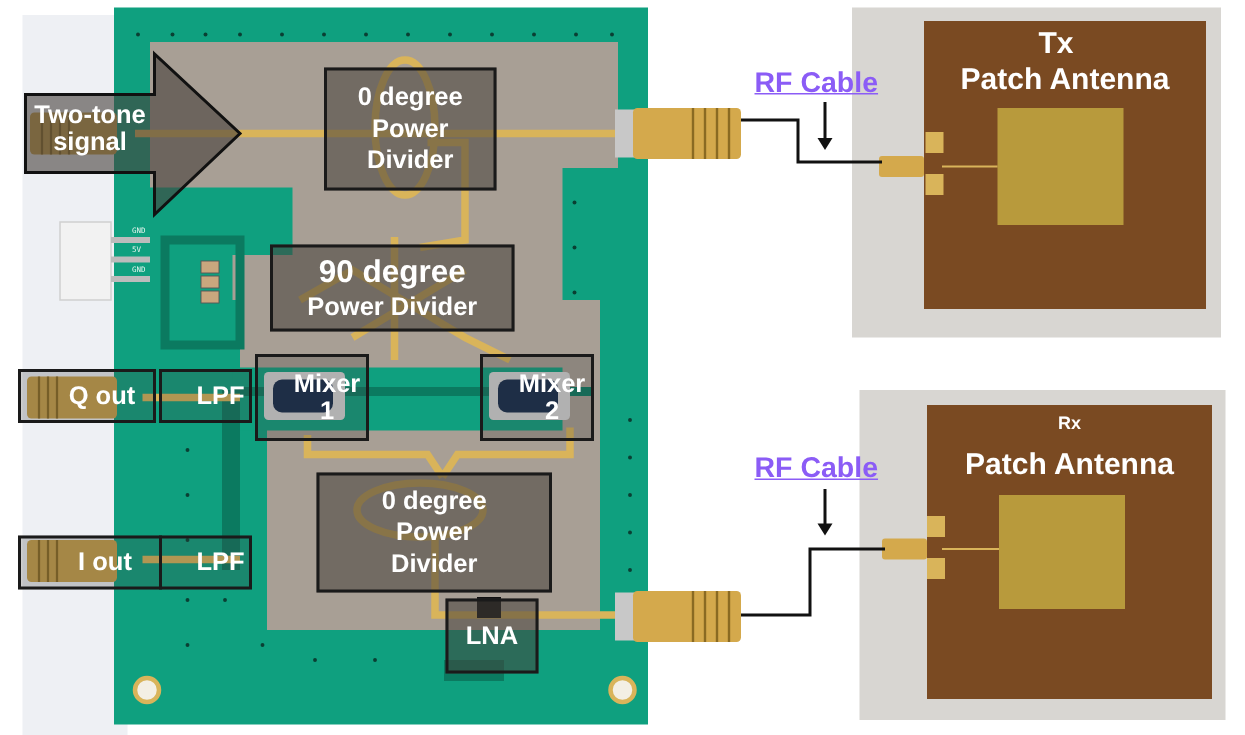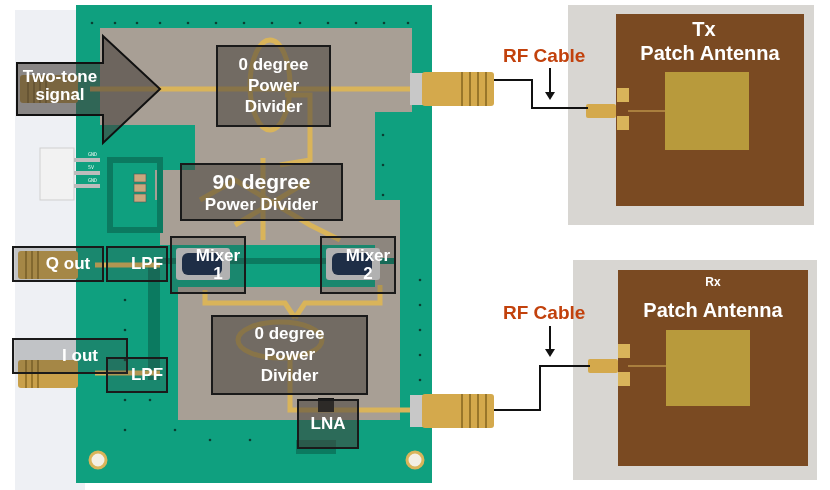--- a/index.html
+++ b/index.html
@@ -5,21 +5,21 @@
     html, body { margin:0; padding:0; }
     body { width:830px; height:490px; background:#ffffff; position:relative; overflow:hidden;
            font-family:"Liberation Sans", sans-serif; }
     .abs { position:absolute; }
     svg.scene { position:absolute; left:0; top:0; }
     .label { position:absolute; color:#ffffff; font-weight:bold; text-align:center;
              line-height:1.05; font-family:"Liberation Sans", sans-serif; }
     .box { position:absolute; border:2px solid #1a1a1a; background:rgba(70,64,58,0.55); box-sizing:border-box;
            display:flex; align-items:center; justify-content:center; flex-direction:column; }
     .box.clear { background:rgba(60,60,60,0.25);padding-left:20px; }
-    .black-label { position:absolute; color:#c2410c; font-weight:bold; font-size:19px; font-family:"Liberation Sans", sans-serif; }
+    .black-label { position:absolute; color:#8b5cf6; font-weight:bold; font-size:19px; font-family:"Liberation Sans", sans-serif;text-decoration:underline; }
   </style>
 </head>
 <body>
 
 <svg class="scene" width="830" height="490" viewBox="0 0 830 490">
 
   <rect x="0" y="0" width="830" height="490" fill="#ffffff"></rect>
   <rect x="15" y="10" width="70" height="480" fill="#eef0f4"></rect>
 
   <rect x="76" y="5" width="356" height="478" fill="#0fa07f"></rect>
@@ -206,21 +206,21 @@
   <div class="label" style="position:static;font-size:17px;">2</div>
 </div>
 
 <div class="box clear" style="left:12px;top:246px;width:92px;height:36px;">
   <div class="label" style="position:static;font-size:17px;">Q out</div>
 </div>
 <div class="box clear" style="left:106px;top:246px;width:62px;height:36px;">
   <div class="label" style="position:static;font-size:17px;">LPF</div>
 </div>
 
-<div class="box clear" style="left:12px;top:338px;width:116px;height:36px;">
+<div class="box clear" style="left:12px;top:357px;width:96px;height:36px;">
   <div class="label" style="position:static;font-size:17px;">I out</div>
 </div>
 <div class="box clear" style="left:106px;top:357px;width:62px;height:36px;">
   <div class="label" style="position:static;font-size:17px;">LPF</div>
 </div>
 
 <div class="box" style="left:211px;top:315px;width:157px;height:80px;">
   <div class="label" style="position:static;font-size:17px;">0 degree</div>
   <div class="label" style="position:static;font-size:17px;margin-top:3px;">Power</div>
   <div class="label" style="position:static;font-size:17px;margin-top:3px;">Divider</div>

